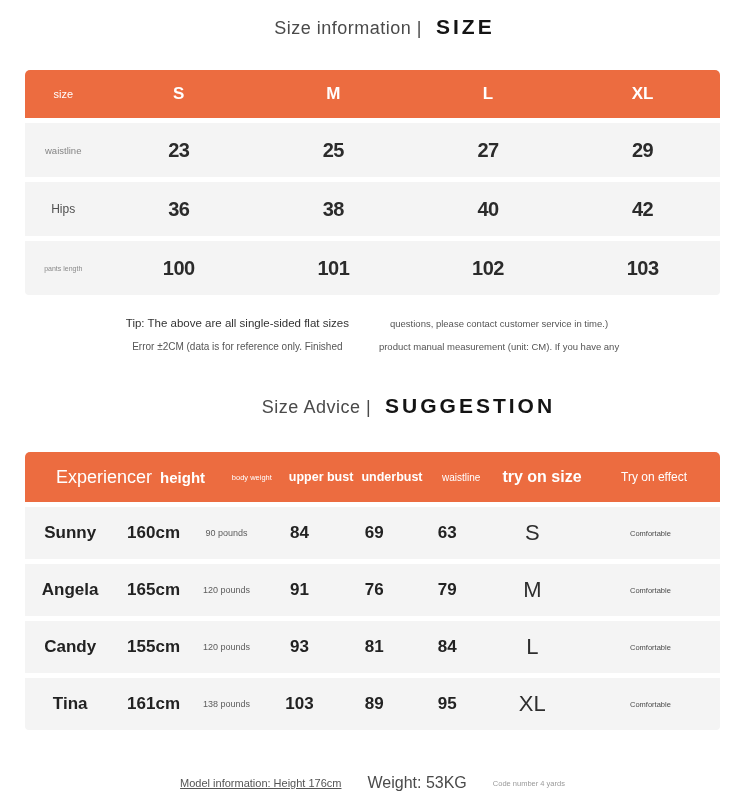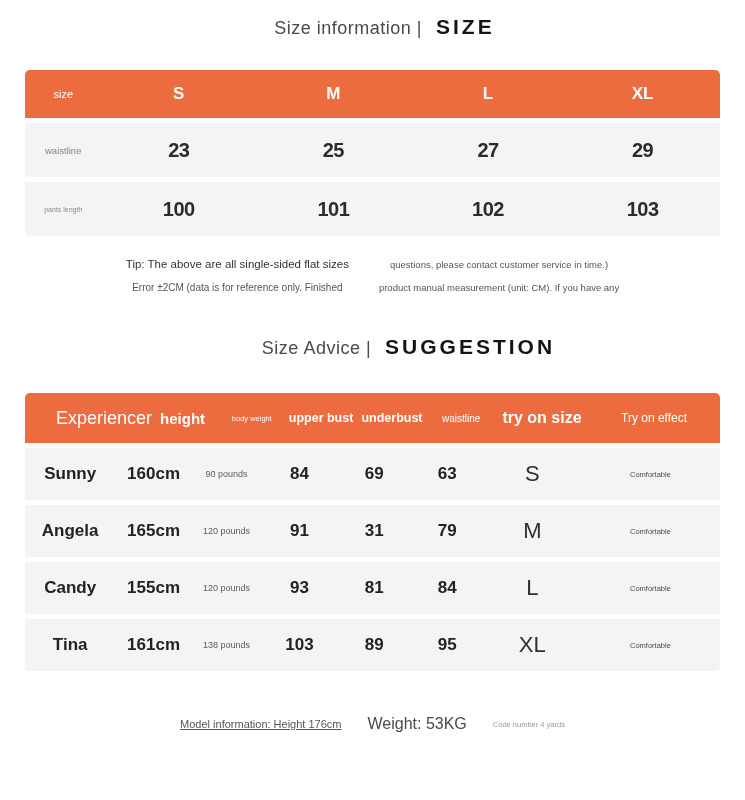--- a/index.html
+++ b/index.html
@@ -104,20 +104,27 @@
     </div>
 
     <div class="tbl-row">
       <div class="cell lblcol rl-waistline">waistline</div>
       <div class="cell datacol t1-val">23</div>
       <div class="cell datacol t1-val">25</div>
       <div class="cell datacol t1-val">27</div>
       <div class="cell datacol t1-val">29</div>
     </div>
 
+    <div class="tbl-row">
+      <div class="cell lblcol rl-hips">Hips</div>
+      <div class="cell datacol t1-val">36</div>
+      <div class="cell datacol t1-val">38</div>
+      <div class="cell datacol t1-val">40</div>
+      <div class="cell datacol t1-val">42</div>
+    </div>
 
     <div class="tbl-row">
       <div class="cell lblcol rl-pants">pants length</div>
       <div class="cell datacol t1-val">100</div>
       <div class="cell datacol t1-val">101</div>
       <div class="cell datacol t1-val">102</div>
       <div class="cell datacol t1-val">103</div>
     </div>
   </div>
 
@@ -158,21 +165,21 @@
       <div class="cell c6 c-num">63</div>
       <div class="cell c7 c-size">S</div>
       <div class="cell c8 c-effect">Comfortable</div>
     </div>
 
     <div class="tbl-row">
       <div class="cell c1 c-name">Angela</div>
       <div class="cell c2 c-height">165cm</div>
       <div class="cell c3 c-weight">120 pounds</div>
       <div class="cell c4 c-num">91</div>
-      <div class="cell c5 c-num">31</div>
+      <div class="cell c5 c-num">76</div>
       <div class="cell c6 c-num">79</div>
       <div class="cell c7 c-size">M</div>
       <div class="cell c8 c-effect">Comfortable</div>
     </div>
 
     <div class="tbl-row">
       <div class="cell c1 c-name">Candy</div>
       <div class="cell c2 c-height">155cm</div>
       <div class="cell c3 c-weight">120 pounds</div>
       <div class="cell c4 c-num">93</div>

